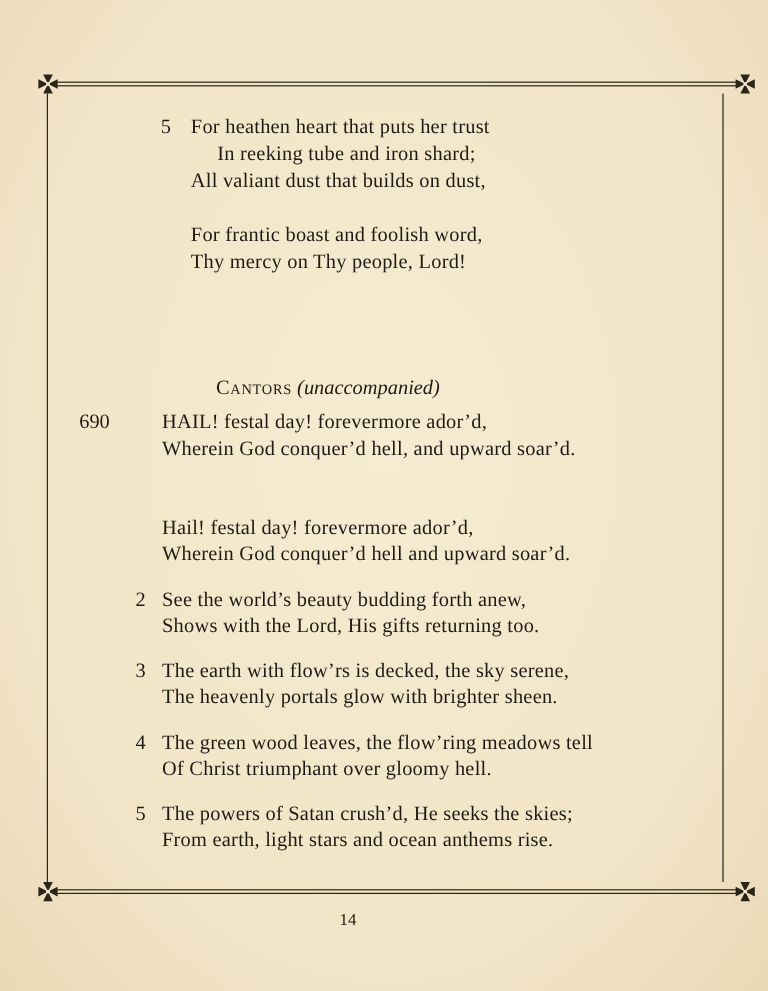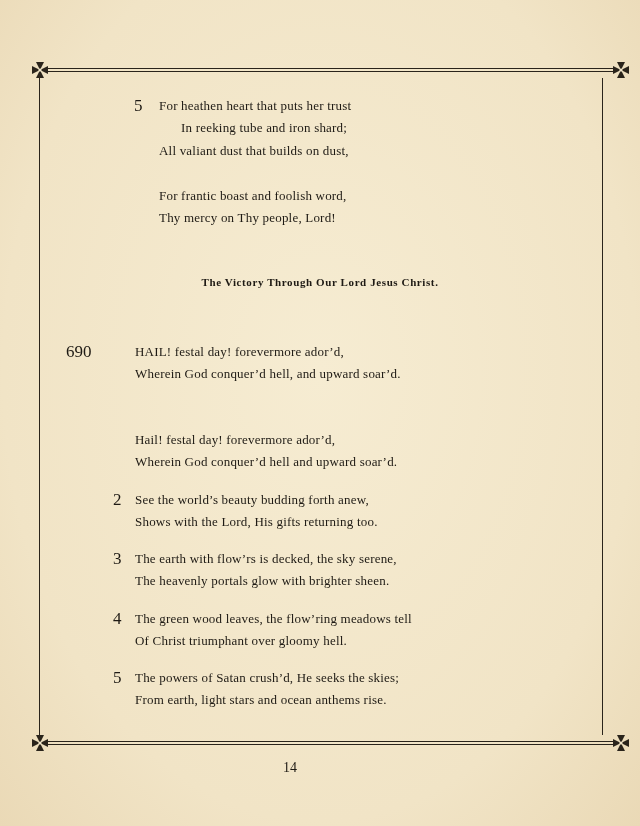--- a/index.html
+++ b/index.html
@@ -21,21 +21,21 @@
   .rule.left { left: 39px; top: 78px; width: 1px; height: 657px; }
   .rule.right { left: 602px; top: 78px; width: 1px; height: 657px; }
 
   .ornament { position: absolute; width: 20px; height: 20px; }
   .ornament svg { width: 20px; height: 20px; display: block; }
   .orn-tl { left: 30px; top: 60px; }
   .orn-tr { left: 611px; top: 60px; }
   .orn-bl { left: 30px; top: 733px; }
   .orn-br { left: 611px; top: 733px; }
 
-  .text { position: absolute; font-size: 13px; white-space: nowrap; line-height: 20px; letter-spacing: 0.2px; }
+  .text { position: absolute; font-size: 17px; white-space: nowrap; line-height: 20px; letter-spacing: 0.2px; }
   .num { position: absolute; font-size: 17px; line-height: 20px; }
 
   .title { position: absolute; left: 0; width: 640px; top: 276px; text-align: center;
     font-size: 11px; font-weight: bold; letter-spacing: 0.6px; }
 
   .label { position: absolute; font-size: 17px; line-height: 20px; white-space: nowrap; }
   .sc { font-variant: small-caps; letter-spacing: 0.6px; }
   .it { font-style: italic; }
 
   .folio { position: absolute; left: 0; width: 580px; top: 760px; text-align: center; font-size: 14px; }
@@ -97,22 +97,25 @@
       </svg>
   </div>
 
   <div class="num" style="left:134px; top:96px;">5</div>
   <div class="text" style="left:159px; top:96px;">For heathen heart that puts her trust</div>
   <div class="text" style="left:181px; top:118px;text-align:center;">In reeking tube and iron shard;</div>
   <div class="text" style="left:159px; top:141px;">All valiant dust that builds on dust,</div>
   <div class="text" style="left:159px; top:208px;">Thy mercy on Thy people, Lord!</div>
   <div class="text" style="left:159px; top:186px;">For frantic boast and foolish word,</div>
 
-  <div class="title">The Victory Through Our Lord Jesus Christ.</div>
 
+  <div class="label" style="left:180px; top:313px;">
+    <span class="sc">Cantors</span>
+    <span class="it">(unaccompanied)</span>
+  </div>
   <div class="num" style="left:66px; top:342px;">690</div>
   <div class="text" style="left:135px; top:342px;">HAIL! festal day! forevermore ador’d,</div>
   <div class="text" style="left:135px; top:364px;">Wherein God conquer’d hell, and upward soar’d.</div>
 
   <div class="text" style="left:135px; top:430px;">Hail! festal day! forevermore ador’d,</div>
   <div class="text" style="left:135px; top:452px;">Wherein God conquer’d hell and upward soar’d.</div>
 
   <div class="num" style="left:113px; top:490px;">2</div>
   <div class="text" style="left:135px; top:490px;">See the world’s beauty budding forth anew,</div>
   <div class="text" style="left:135px; top:512px;">Shows with the Lord, His gifts returning too.</div>

